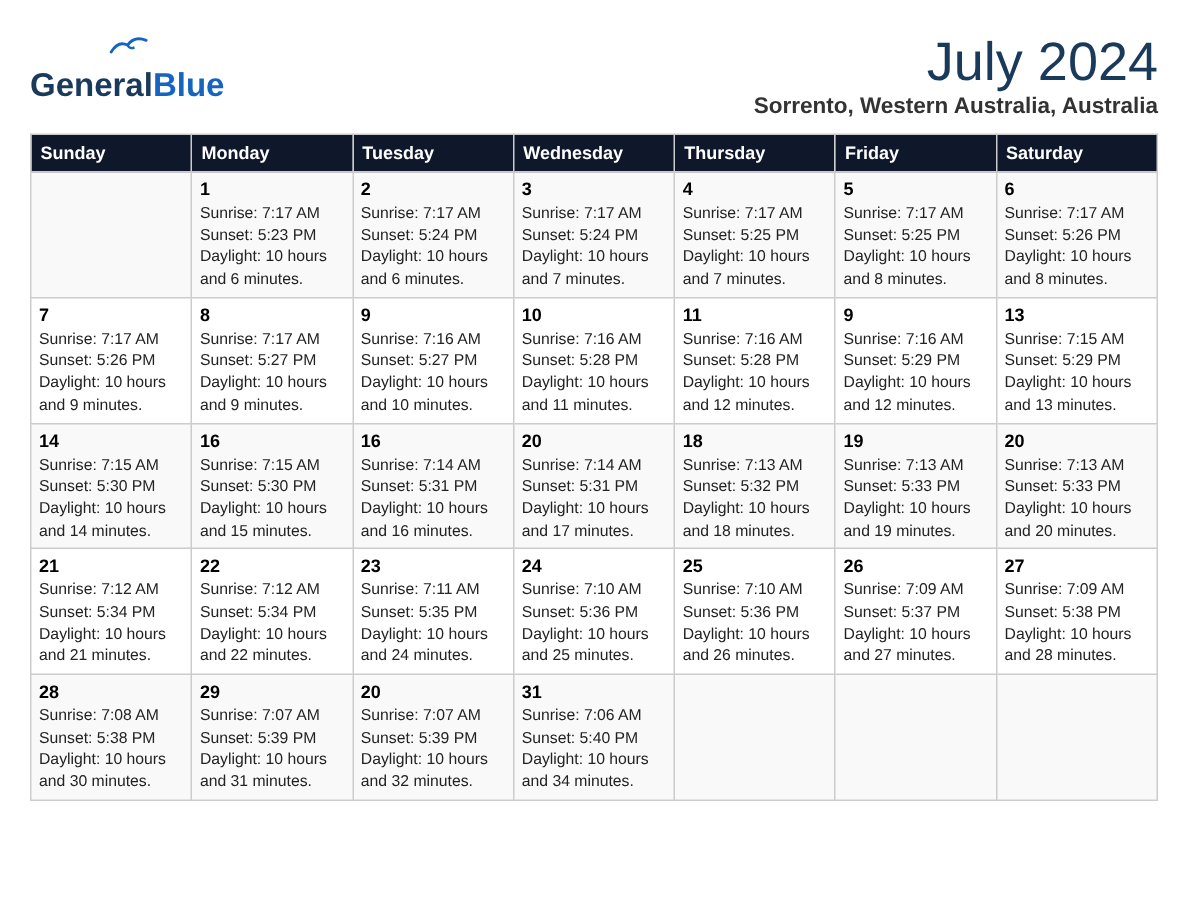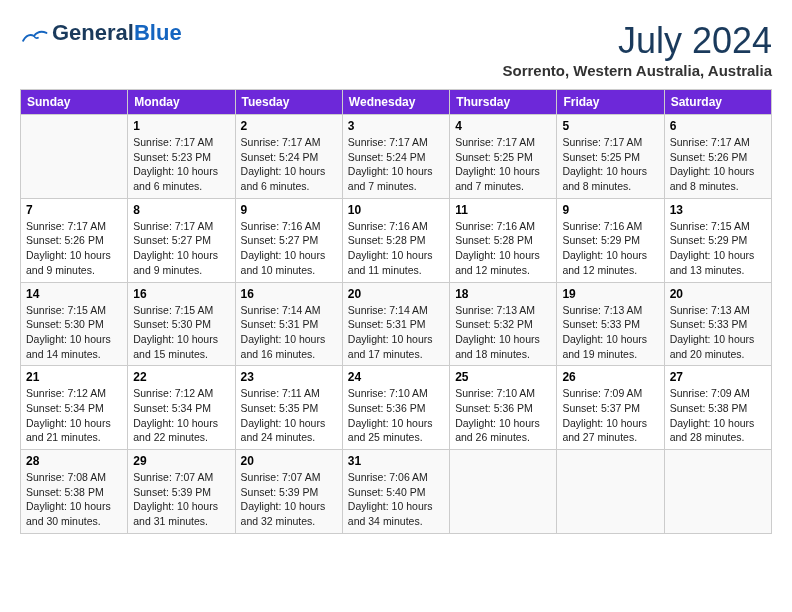--- a/index.html
+++ b/index.html
@@ -34,21 +34,21 @@
       font-size: 15px;
       color: #333;
       font-weight: bold;
     }
     table {
       width: 100%;
       border-collapse: collapse;
       font-size: 11px;
     }
     thead tr th {
-      background-color: #6d28d9;
+      background-color: #0f172a;
       color: #fff;
       text-align: left;
       padding: 5px 6px;
       font-size: 12px;
       font-weight: bold;
       border: 1px solid #ccc;
     }
     tbody tr td {
       vertical-align: top;
       border: 1px solid #ccc;
@@ -68,22 +68,23 @@
       display: block;
       margin-bottom: 2px;
     }
     .cell-content {
       font-size: 10.5px;
       color: #222;
       line-height: 1.4;
     }
     .logo-wrapper {
       display: flex;
-      align-items: flex-end;
+      align-items: center;
       gap: 4px;
+      flex-direction: column;
     }
     .logo-blue { color: #1565c0; font-weight: bold; font-size: 22px; }
     .logo-dark { color: #1a3a5c; font-weight: bold; font-size: 22px; }
     .logo-bird {
       width: 28px;
       height: 20px;
     }
   </style>
 </head>
 <body>

